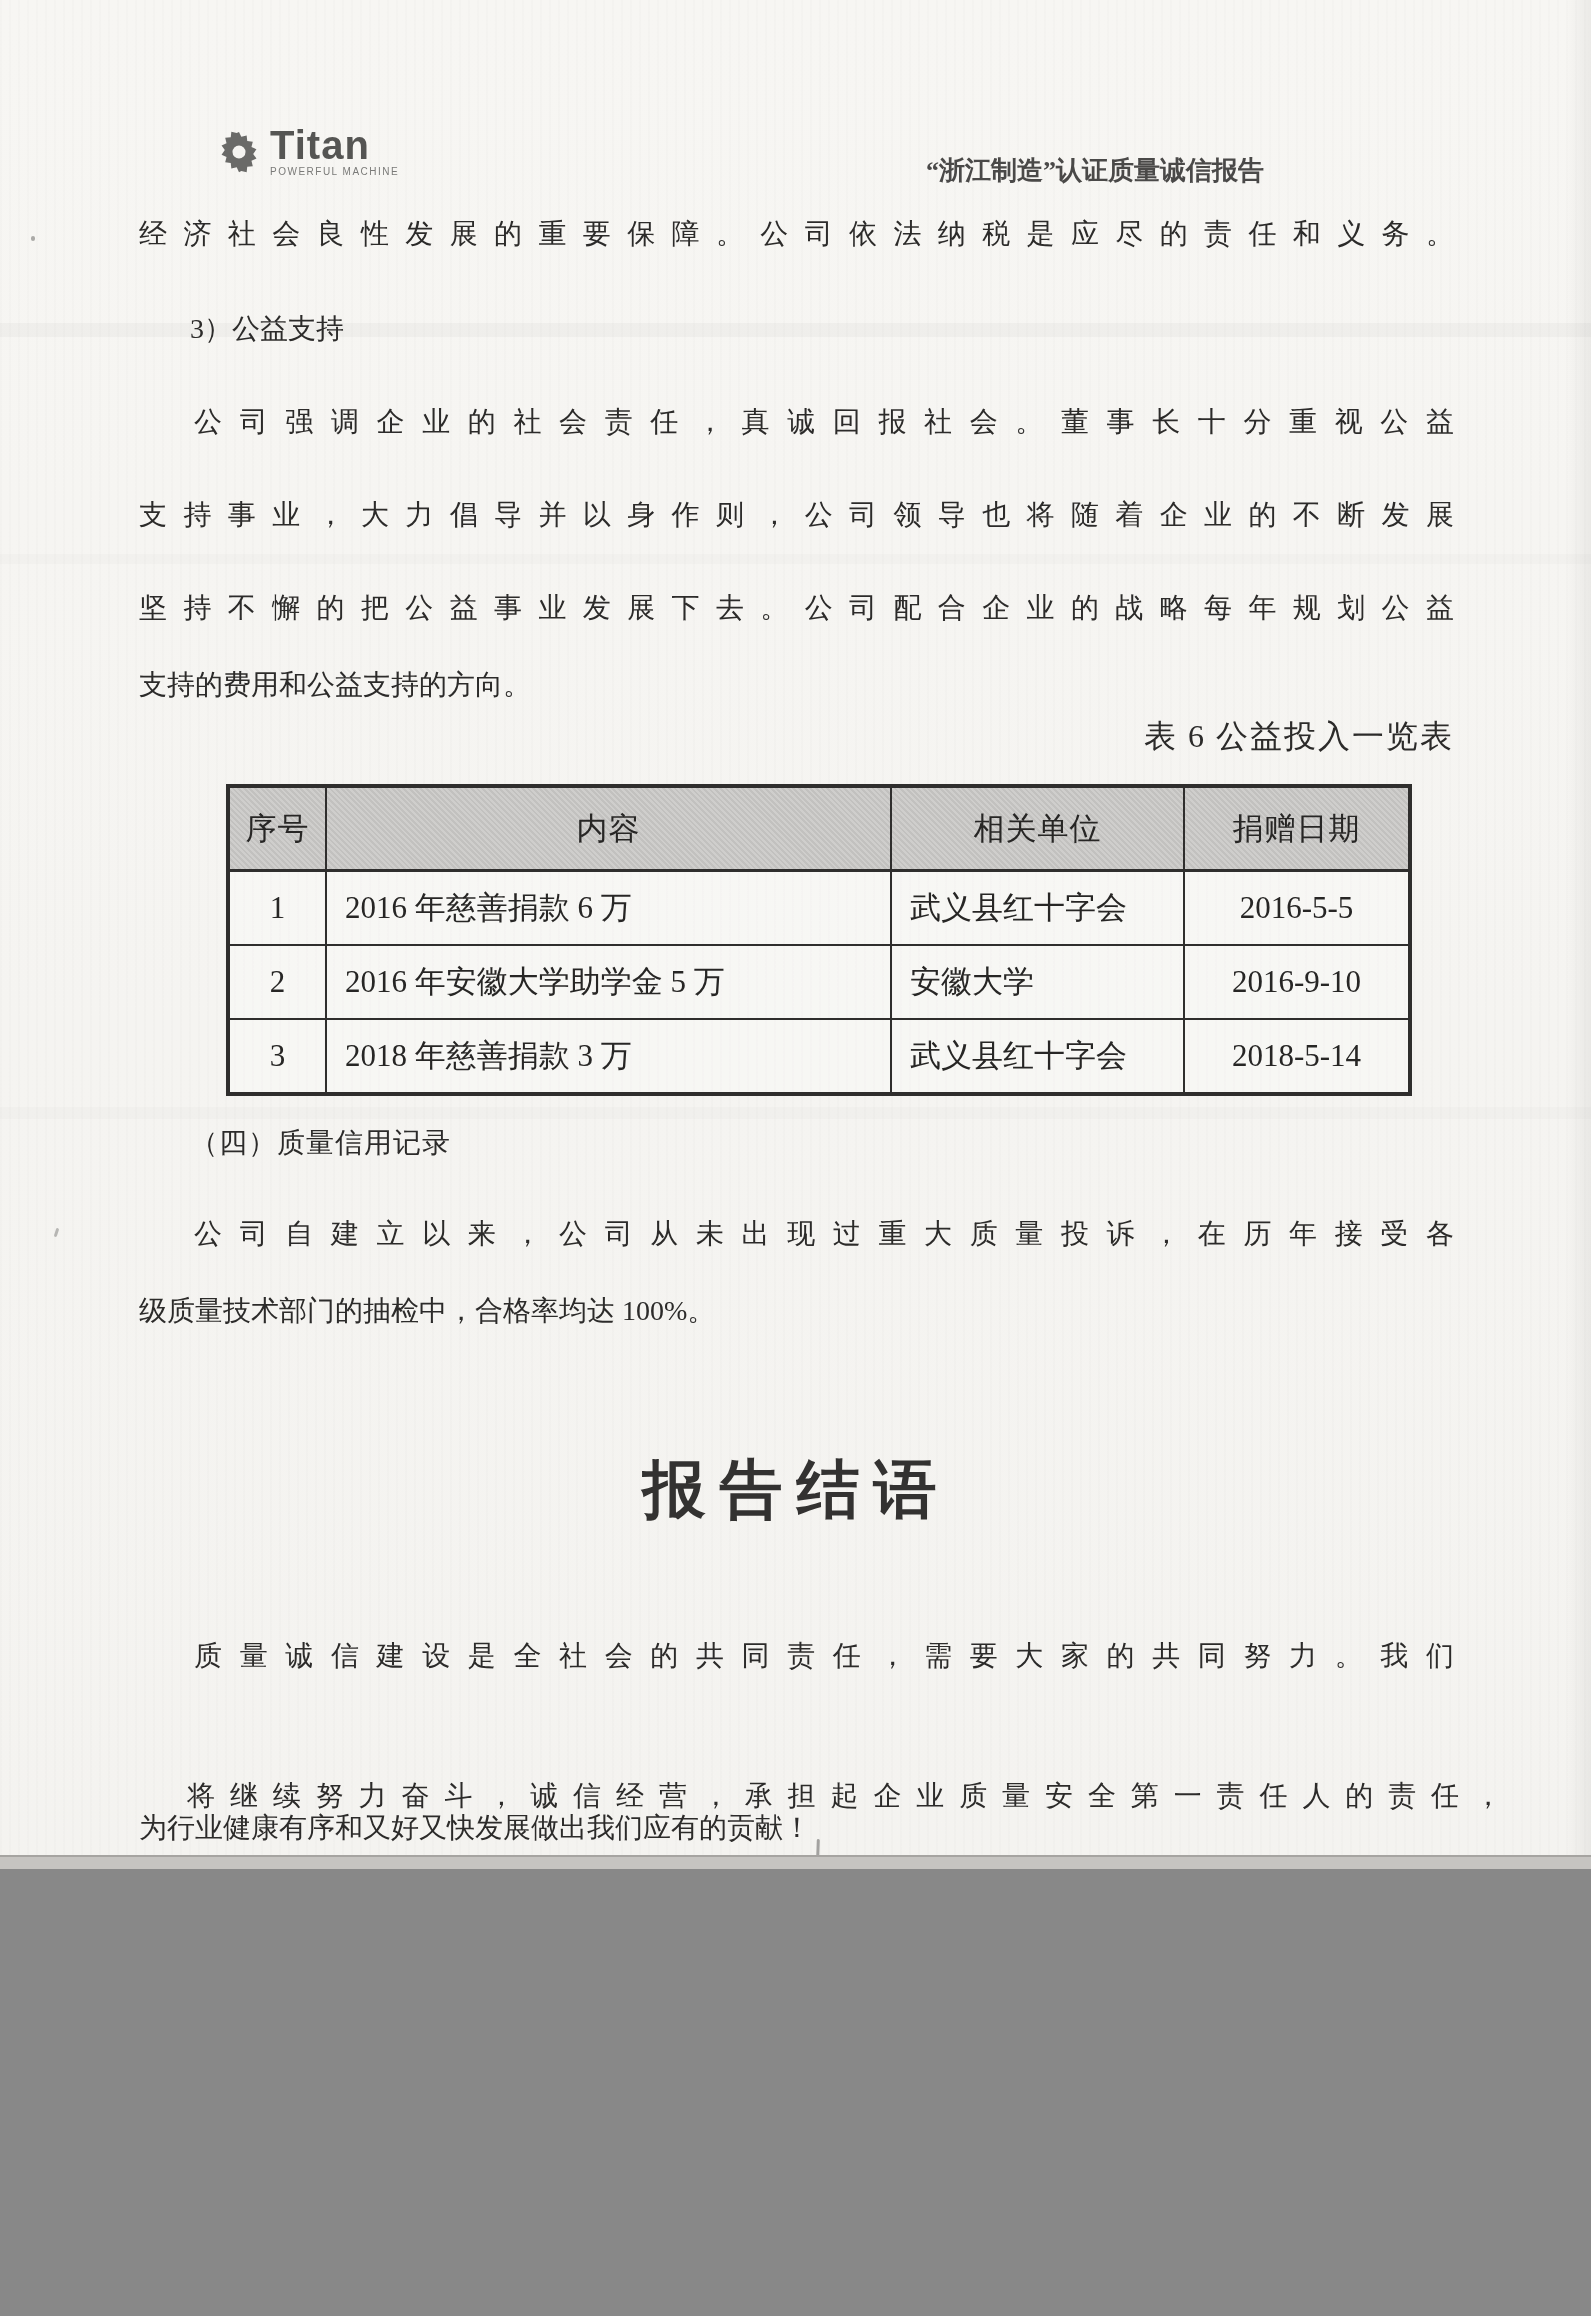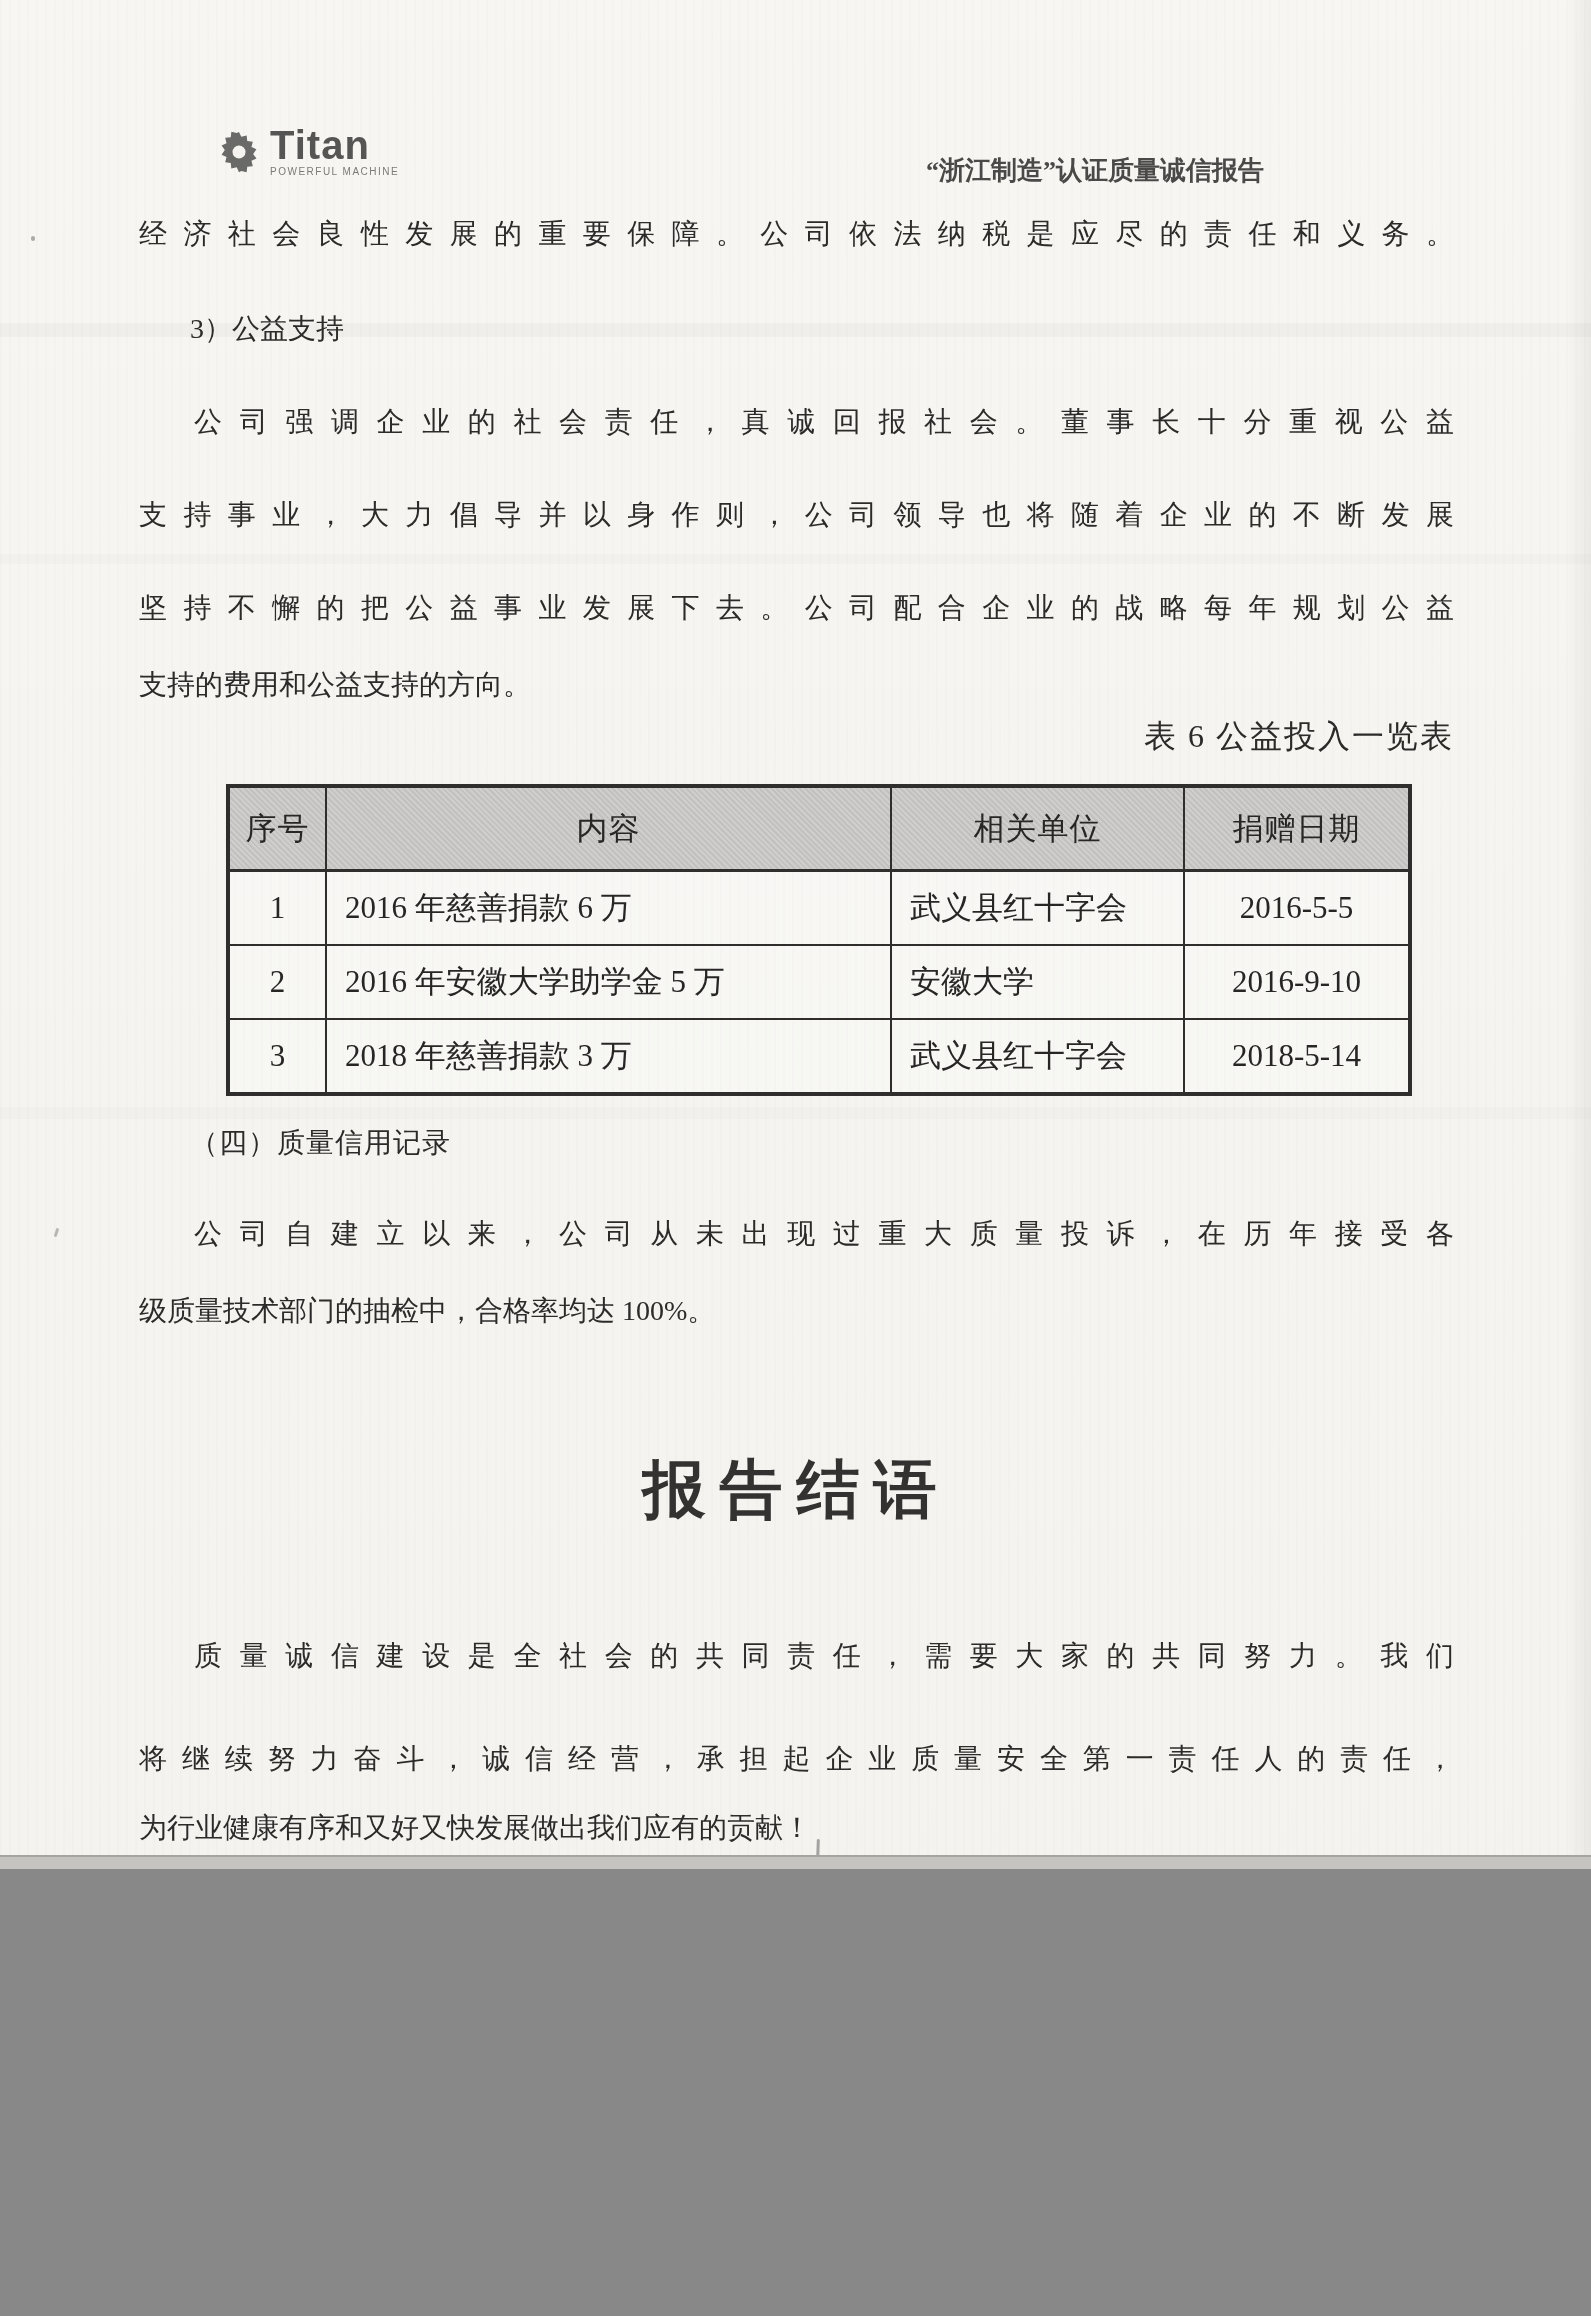--- a/index.html
+++ b/index.html
@@ -136,21 +136,21 @@
       </tr>
     </tbody>
   </table>
 
   <div class="line sec-heading" style="top:1119px;padding-left:51px;box-sizing:border-box;">（四）质量信用记录</div>
   <div class="line just indent2" style="top:1210px;">公司自建立以来，公司从未出现过重大质量投诉，在历年接受各</div>
   <div class="line" style="top:1287px;">级质量技术部门的抽检中，合格率均达 100%。</div>
 
   <div class="conc-title">报告结语</div>
   <div class="line just indent2" style="top:1632px;">质量诚信建设是全社会的共同责任，需要大家的共同努力。我们</div>
-  <div class="line just" style="top:1735px;">将继续努力奋斗，诚信经营，承担起企业质量安全第一责任人的责任，</div>
+  <div class="line just" style="top:1772px;margin-left:48px;">将继续努力奋斗，诚信经营，承担起企业质量安全第一责任人的责任，</div>
   <div class="line" style="top:1804px;">为行业健康有序和又好又快发展做出我们应有的贡献！</div>
 
   <div class="pageno">23</div>
 
   <div class="mark m-dot"></div>
   <div class="mark m-comma"></div>
   <div class="m-angle2">‹</div>
   <div class="mark m-tick"></div>
   <div class="edge-right"></div>
   <div class="edge-bottom"></div>

